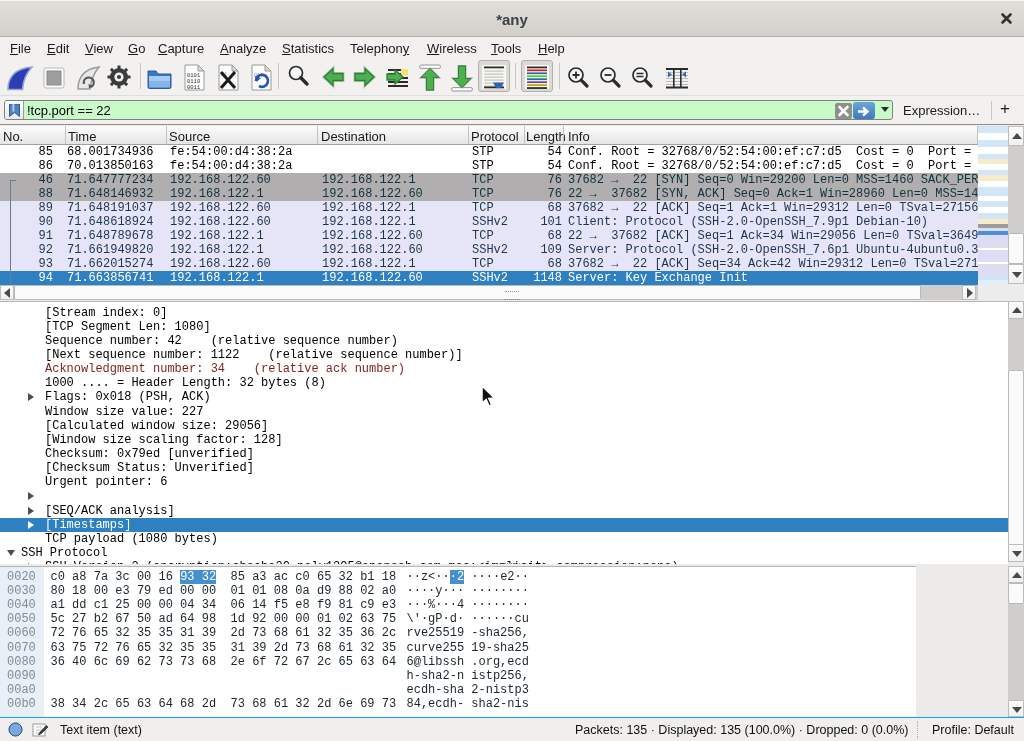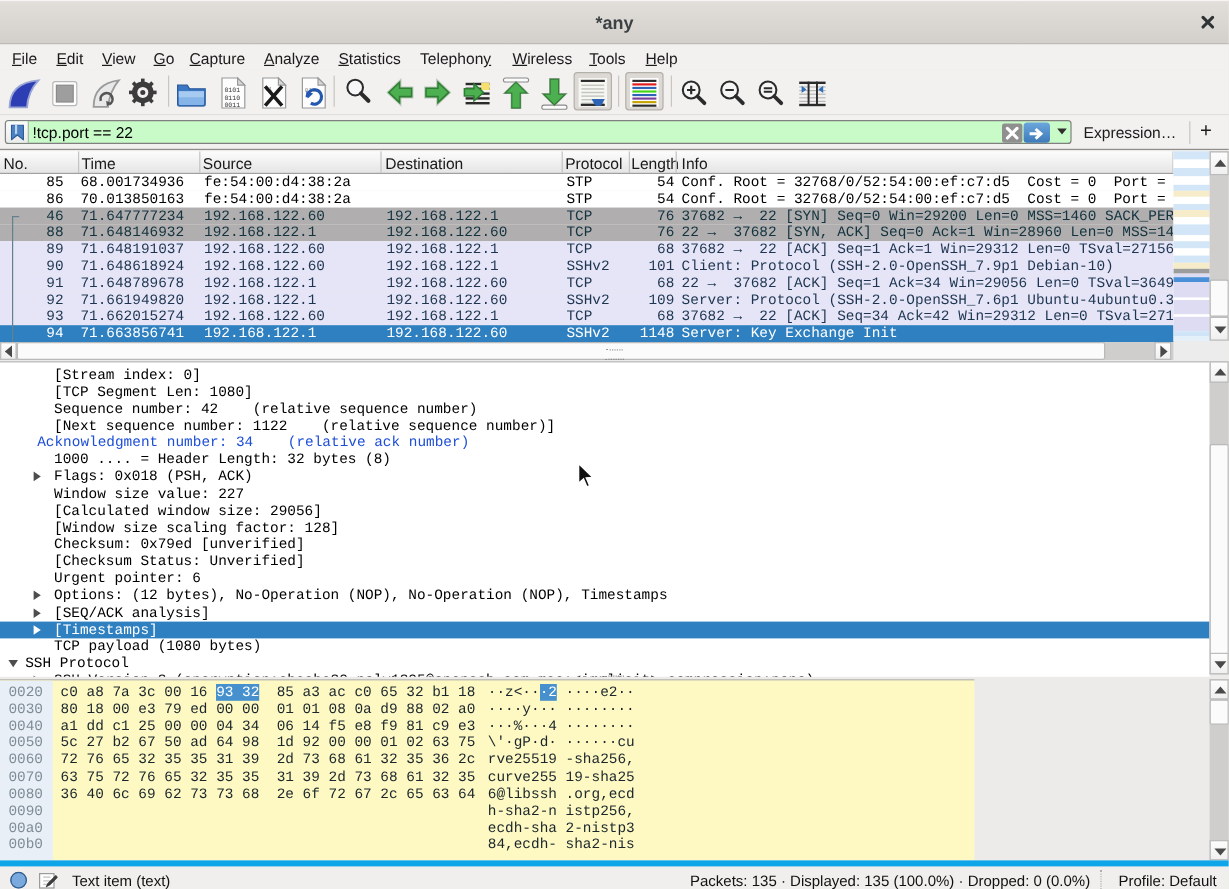--- a/index.html
+++ b/index.html
@@ -52,27 +52,27 @@
 .arr-d{width:0;height:0;border-left:5px solid transparent;border-right:5px solid transparent;border-top:6px solid #4a4a4a;position:absolute}
 .arr-l{width:0;height:0;border-top:5px solid transparent;border-bottom:5px solid transparent;border-right:6px solid #4a4a4a;position:absolute}
 .arr-r{width:0;height:0;border-top:5px solid transparent;border-bottom:5px solid transparent;border-left:6px solid #4a4a4a;position:absolute}
 
 #detail{left:0;top:301px;width:1008px;height:263px;background:#fff;border-top:1px solid #b5b5b5;overflow:hidden}
 .dline{position:absolute;font-family:"Liberation Mono",monospace;font-size:12px;line-height:14px;white-space:pre;color:#000}
 .dsel{position:absolute;left:0;width:1008px;height:14px;background:#2f80c0}
 .tri-r{position:absolute;width:0;height:0;border-left:6px solid #4d4d4d;border-top:4px solid transparent;border-bottom:4px solid transparent}
 .tri-d{position:absolute;width:0;height:0;border-top:6px solid #4d4d4d;border-left:4px solid transparent;border-right:4px solid transparent}
 
-#hexpane{left:0;top:566px;width:812px;height:151px;background:#fef9c3;border-top:1px solid #b5b5b5;overflow:hidden}
+#hexpane{left:0;top:566px;width:916px;height:151px;background:#ffffff;border-top:1px solid #b5b5b5;overflow:hidden}
 .hoff{position:absolute;left:7px;color:#7e8c96}
 .hhex{position:absolute;left:50.5px;color:#1a262c}
 .hasc1{position:absolute;left:406.5px;color:#1a262c}
 .hbl{background:#4690ce;color:#fff}
 
-#statusbar{left:0;top:717px;width:1024px;height:24px;background:#f0efed;border-top:5px solid #0ea5e9}
+#statusbar{left:0;top:717px;width:1024px;height:24px;background:#f0efed;border-top:1px solid #0ea5e9}
 #stext{left:60px;top:5px;font-size:12.5px;color:#111}
 #sprofile{left:932px;top:5px;font-size:12.5px;color:#111}
 #sdots{left:917px;top:3px;width:1px;height:18px;border-left:1px dotted #b0aeab}
 </style></head><body>
 
 <div class="abs" id="titlebar"></div>
 <div class="abs" id="titletop"></div>
 <div class="abs" id="title">*any</div>
 <svg class="abs" style="left:1000px;top:12px" width="13" height="13">
     <path d="M2.5 2.5 L10.5 10.5 M10.5 2.5 L2.5 10.5" stroke="#2e3436" stroke-width="2.6" stroke-linecap="round"></path>
@@ -404,32 +404,31 @@
       <div class="arr-r" style="left:4px;top:2px"></div>
     </div>
 <div class="abs" style="left:505px;top:6px;width:14px;height:3px;border-top:1px dotted #9a9a9a"></div>
 </div>
 <div class="abs" style="left:978px;top:284px;width:46px;height:17px;background:#ececec"></div>
 <div class="abs" id="detail">
 <div class="dline" style="left:45px;top:3.5px;color:#000">[Stream index: 0]</div>
 <div class="dline" style="left:45px;top:17.65px;color:#000">[TCP Segment Len: 1080]</div>
 <div class="dline" style="left:45px;top:31.8px;color:#000">Sequence number: 42    (relative sequence number)</div>
 <div class="dline" style="left:45px;top:45.95px;color:#000">[Next sequence number: 1122    (relative sequence number)]</div>
-<div class="dline" style="left:31px;top:60.1px;color:#1d4ed8">Acknowledgment number: 34    (relative ack number)</div>
+<div class="dline" style="left:45px;top:60.1px;color:#7f1d1d">Acknowledgment number: 34    (relative ack number)</div>
 <div class="dline" style="left:45px;top:74.25px;color:#000">1000 .... = Header Length: 32 bytes (8)</div>
 <div class="tri-r" style="left:28px;top:91.4px;border-left-color:#4d4d4d"></div>
 <div class="dline" style="left:45px;top:88.4px;color:#000">Flags: 0x018 (PSH, ACK)</div>
 <div class="dline" style="left:45px;top:102.55px;color:#000">Window size value: 227</div>
 <div class="dline" style="left:45px;top:116.7px;color:#000">[Calculated window size: 29056]</div>
 <div class="dline" style="left:45px;top:130.85px;color:#000">[Window size scaling factor: 128]</div>
 <div class="dline" style="left:45px;top:145.0px;color:#000">Checksum: 0x79ed [unverified]</div>
 <div class="dline" style="left:45px;top:159.15px;color:#000">[Checksum Status: Unverified]</div>
 <div class="dline" style="left:45px;top:173.3px;color:#000">Urgent pointer: 6</div>
 <div class="tri-r" style="left:28px;top:190.45px;border-left-color:#4d4d4d"></div>
-<div class="dline" style="left:45px;top:187.45px;color:#000">Options: (12 bytes), No-Operation (NOP), No-Operation (NOP), Timestamps</div>
 <div class="tri-r" style="left:28px;top:204.6px;border-left-color:#4d4d4d"></div>
 <div class="dline" style="left:45px;top:201.6px;color:#000">[SEQ/ACK analysis]</div>
 <div class="dsel" style="top:215.75px"></div>
 <div class="tri-r" style="left:28px;top:218.75px;border-left-color:#fff"></div>
 <div class="dline" style="left:45px;top:215.75px;color:#fff">[Timestamps]</div>
 <div class="dline" style="left:45px;top:229.9px;color:#000">TCP payload (1080 bytes)</div>
 <div class="tri-d" style="left:7px;top:248.05px"></div>
 <div class="dline" style="left:21px;top:244.05px;color:#000">SSH Protocol</div>
 <div class="tri-r" style="left:28px;top:261.2px;border-left-color:#4d4d4d"></div>
 <div class="dline" style="left:45px;top:258.2px;color:#000">SSH Version 2 (encryption:chacha20_poly1305@openssh.com mac:&lt;implicit&gt; compression:none)</div>
@@ -466,20 +465,21 @@
 <div class="mono hhex" style="top:73.5px">63 75 72 76 65 32 35 35  31 39 2d 73 68 61 32 35</div>
 <div class="mono hasc1" style="top:73.5px">curve255 19-sha25</div>
 <div class="mono hoff" style="top:87.6px">0080</div>
 <div class="mono hhex" style="top:87.6px">36 40 6c 69 62 73 73 68  2e 6f 72 67 2c 65 63 64</div>
 <div class="mono hasc1" style="top:87.6px">6@libssh .org,ecd</div>
 <div class="mono hoff" style="top:101.7px">0090</div>
 <div class="mono hasc1" style="top:101.7px">h-sha2-n istp256,</div>
 <div class="mono hoff" style="top:115.8px">00a0</div>
 <div class="mono hasc1" style="top:115.8px">ecdh-sha 2-nistp3</div>
 <div class="mono hoff" style="top:129.9px">00b0</div>
+<div class="mono hhex" style="top:129.9px">38 34 2c 65 63 64 68 2d  73 68 61 32 2d 6e 69 73</div>
 <div class="mono hasc1" style="top:129.9px">84,ecdh- sha2-nis</div>
 </div>
 <div class="abs" style="left:1008px;top:566px;width:16px;height:151px">
 <div class="strough" style="left:0;top:0;width:16px;height:151px"></div>
 <div class="sbtn" style="left:0;top:0;width:16px;height:17px">
       <div class="arr-u" style="left:3px;top:5px"></div>
     </div>
 <div class="sthumb" style="left:0;top:17px;width:16px;height:21px"></div>
 <div class="sbtn" style="left:0;top:134px;width:16px;height:17px">
       <div class="arr-d" style="left:3px;top:6px"></div>

